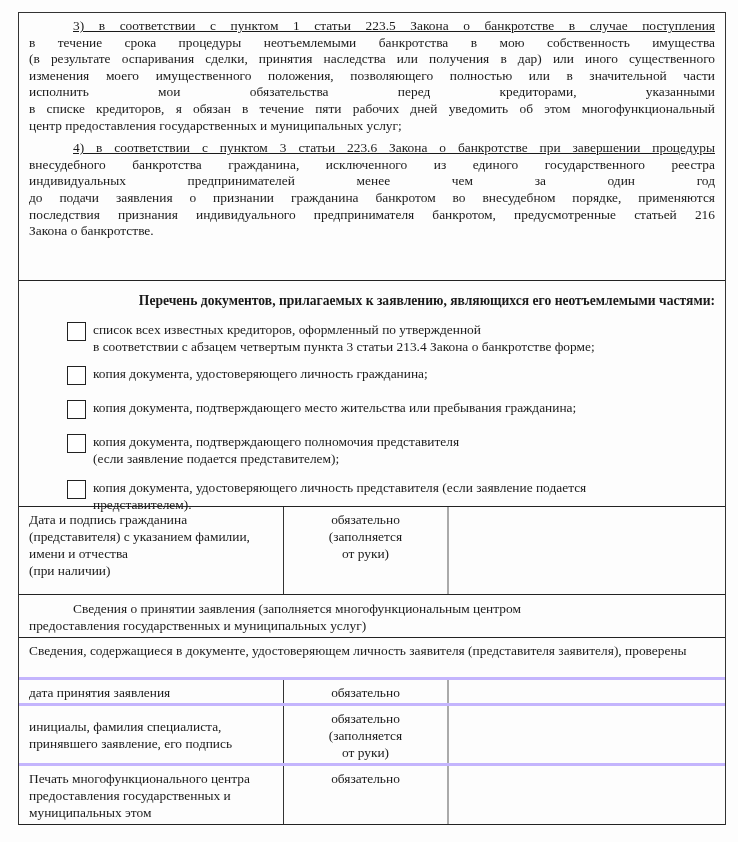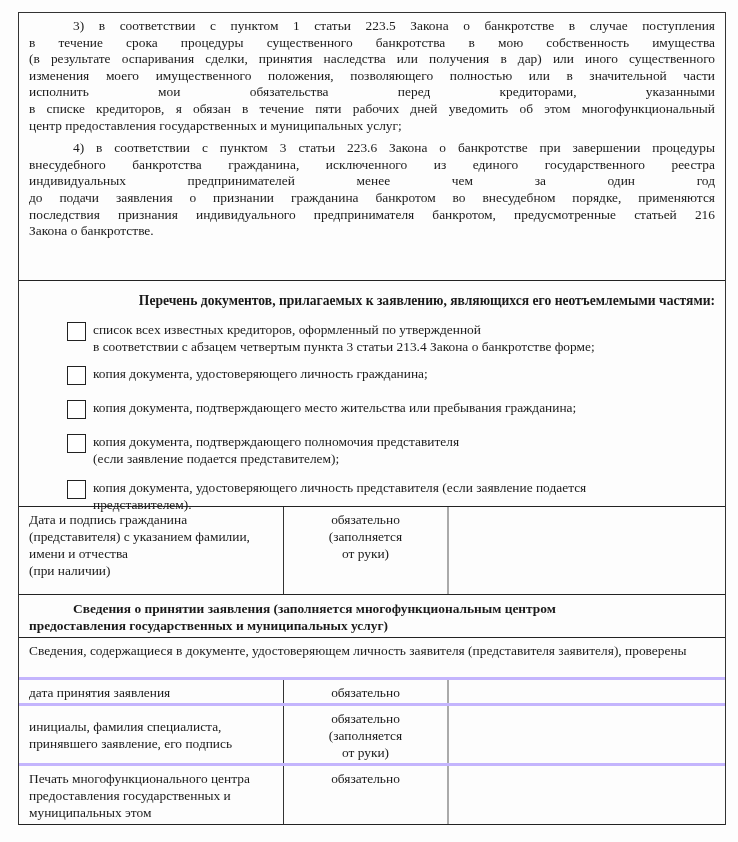--- a/index.html
+++ b/index.html
@@ -4,43 +4,43 @@
 <style>
   html, body { margin: 0; padding: 0; background: #fdfdfd; }
   body { width: 738px; height: 842px; position: relative; overflow: hidden;
          font-family: "Liberation Serif", "DejaVu Serif", serif; color: #1a1a1a; font-size: 13.4px; }
   .frame { position: absolute; left: 18px; top: 12px; width: 708px; border: 1px solid #333; border-bottom: none; box-sizing: border-box; }
   .block { position: relative; box-sizing: border-box; }
   .block.pts { height: 268px; padding: 5px 10px 0 10px; border-bottom: 1.5px solid #222; }
   .para { text-align: justify; line-height: 16.6px; margin: 0 0 6px 0; }
   .para .line { display: block; text-align: justify; text-align-last: justify; }
   .para .line.last { text-align-last: left; }
-  .para .ind { padding-left: 44px; }
+  .para .ind { padding-left: 44px; text-decoration: underline; }
   .docs { height: 226px; padding: 11px 10px 0 10px; border-bottom: 1.5px solid #222; }
   .docs-title { font-weight: bold; text-align: right; line-height: 17px; margin-bottom: 4px; font-size: 13.6px; }
   .doc-item { position: relative; padding-left: 64px; line-height: 17px; margin-top: 12px; }
   .cb { position: absolute; left: 38px; top: 1px; width: 19px; height: 19px; border: 1px solid #222; box-sizing: border-box; background: #fff; }
   .row { display: flex; box-sizing: border-box; border-bottom: 3px solid #c4b5fd; }
   .row.thick { border-bottom: 1.5px solid #222; }
   .c1 { width: 265px; border-right: 1.3px solid #333; padding: 4px 0 0 10px; box-sizing: border-box; line-height: 17px; }
   .c2 { width: 165px; border-right: 2px solid #aaa; padding: 4px 4px 0 4px; box-sizing: border-box; text-align: center; line-height: 17px; }
   .c3 { flex: 1; }
   .full { padding: 4px 10px 0 10px; line-height: 17px; box-sizing: border-box; }
-  .bold { font-weight: bold; }
+  .bold { font-weight: normal; }
   .indent-first { text-indent: 44px; }
 </style>
 </head>
 <body>
 
 <div class="frame">
 
   <div class="block pts">
     <div class="para">
       <span class="line ind">3) в соответствии с пунктом 1 статьи 223.5 Закона о банкротстве в случае поступления</span>
-      <span class="line">в течение срока процедуры существенного банкротства в мою собственность имущества</span>
+      <span class="line">в течение срока процедуры неотъемлемыми банкротства в мою собственность имущества</span>
       <span class="line">(в результате оспаривания сделки, принятия наследства или получения в дар) или иного существенного</span>
       <span class="line">изменения моего имущественного положения, позволяющего полностью или в значительной части</span>
       <span class="line">исполнить мои обязательства перед кредиторами, указанными</span>
       <span class="line">в списке кредиторов, я обязан в течение пяти рабочих дней уведомить об этом многофункциональный</span>
       <span class="line last">центр предоставления государственных и муниципальных услуг;</span>
     </div>
     <div class="para">
       <span class="line ind">4) в соответствии с пунктом 3 статьи 223.6 Закона о банкротстве при завершении процедуры</span>
       <span class="line">внесудебного банкротства гражданина, исключенного из единого государственного реестра</span>
       <span class="line">индивидуальных предпринимателей менее чем за один год</span>

